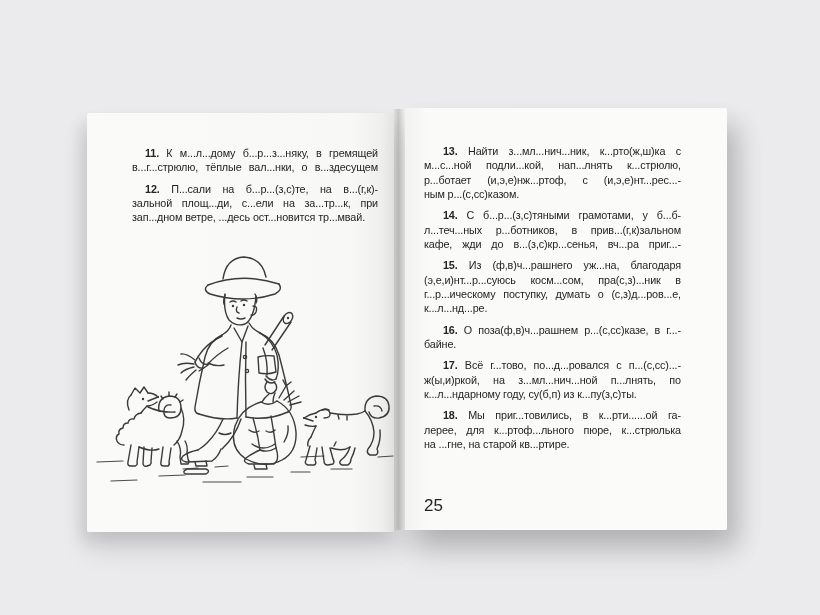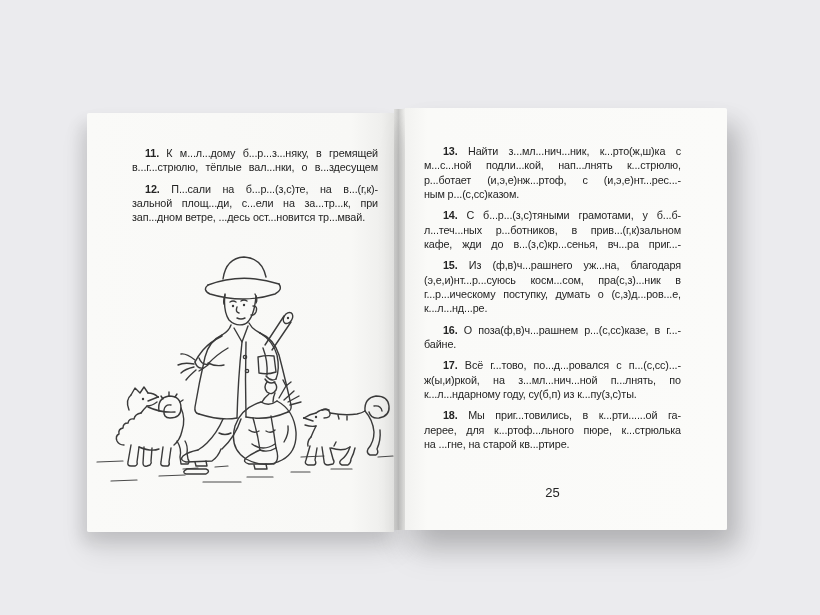--- a/index.html
+++ b/index.html
@@ -21,22 +21,22 @@
   .text-block{position:absolute;color:#242424;font-size:10.8px;line-height:14.33px;letter-spacing:-0.12px;}
   .page-left .text-block{left:45px;top:33px;width:246px;}
   .page-right .text-block{left:19px;top:36px;width:257px;}
   .exercise{margin:0;}
   .exercise + .exercise{margin-top:7px;}
   .ex-line{text-align:justify;text-align-last:justify;height:14.33px;overflow:hidden;}
   .ex-line.last{text-align-last:left;}
   .page-left .ex-line.first{padding-left:13px;}
   .page-right .ex-line.first{padding-left:19px;}
   .ex-num{font-weight:bold;}
-  .page-number{position:absolute;left:19px;top:377px;width:257px;text-align:center;
-    font-size:13px;color:#242424;}
+  .page-number{position:absolute;left:19px;top:388px;width:257px;text-align:left;
+    font-size:17px;color:#242424;}
   .illustration{position:absolute;left:8px;top:136px;width:300px;height:246px;}
   .ln{fill:none;stroke:#3a3a3a;stroke-width:1.4;stroke-linecap:round;stroke-linejoin:round;}
   .fl{fill:#3a3a3a;stroke:none;}
   .gnd{fill:none;stroke:#4a4a4a;stroke-width:1.2;stroke-linecap:round;}
 </style>
 </head>
 <body>
 
 <div class="scene">
   <div class="book">

